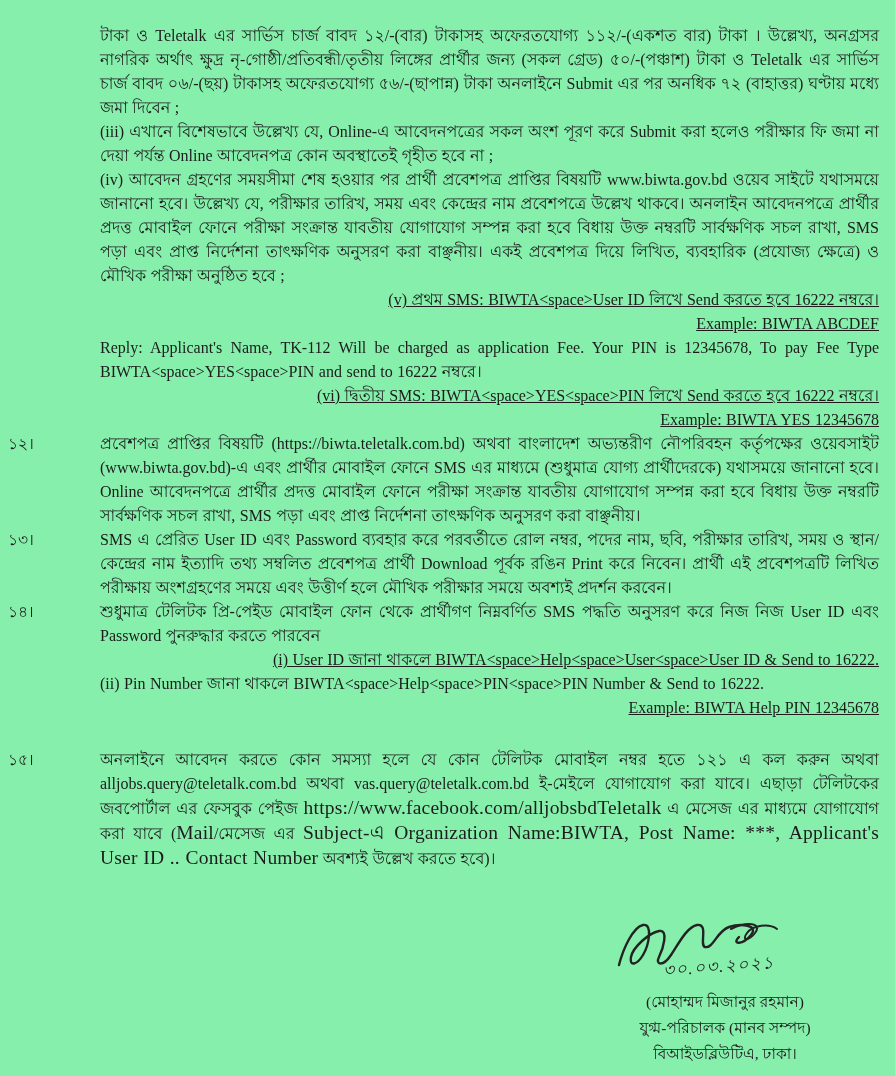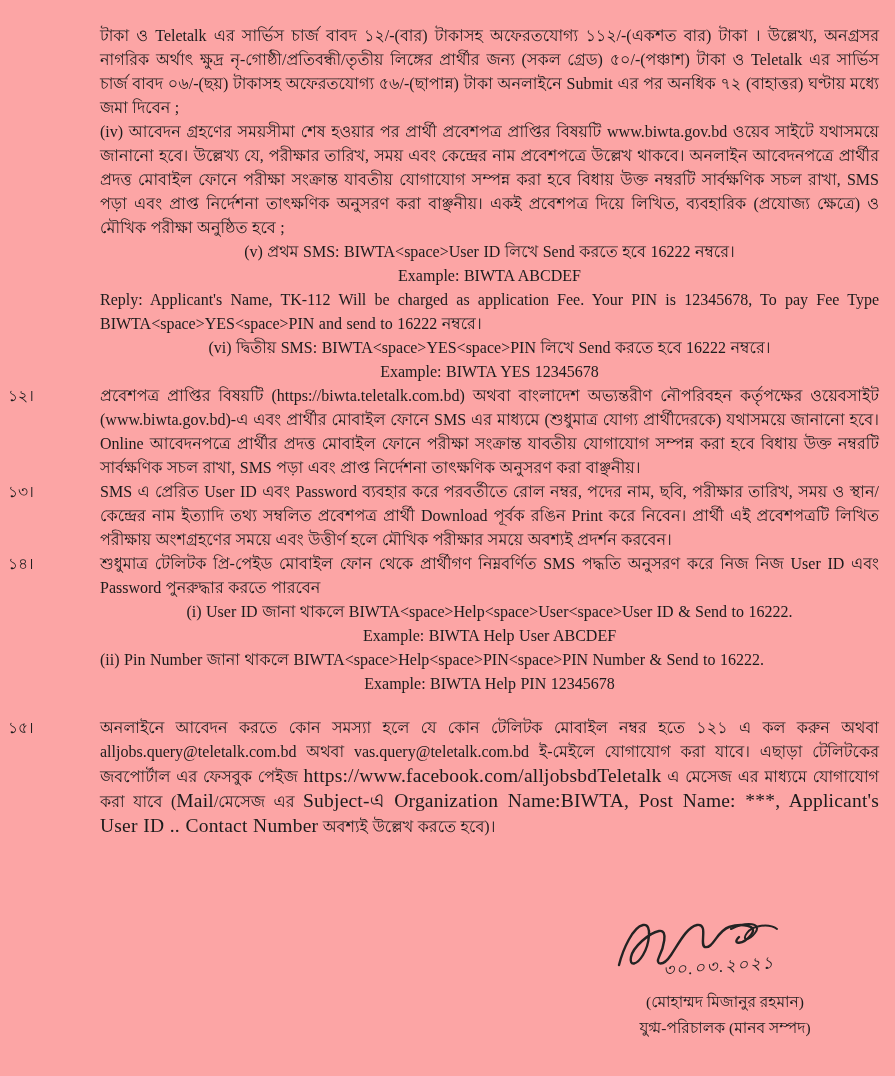--- a/index.html
+++ b/index.html
@@ -6,39 +6,39 @@
   body {
     width:895px; height:1076px;
     background:#ffffff;
     font-family:"Liberation Serif","DejaVu Serif",serif;
     color:#1c1c1c;
     overflow:hidden;
   }
   .page {
     position:relative;
     width:895px; height:1076px;
-    background:#fca5a5;
+    background:#86efac;
     box-sizing:border-box;
     padding:24px 16px 0 8px;
   }
   .doc-body { display:block; }
   .row { display:flex; align-items:flex-start; }
   .num {
     width:92px; flex:0 0 92px;
     font-size:15.5px; line-height:24px;
     color:#1c1c1c;
   }
   .content {
     flex:1;
     font-size:16px; line-height:24px;
     text-align:justify;
     color:#1c1c1c;
     word-spacing:0.5px;
   }
-  .row.line .content { text-align:center; }
+  .row.line .content { text-align:right;text-decoration:underline; }
   .content span.u { text-underline-offset:2px; }
   .content span.big { font-size:19.5px; letter-spacing:0.2px; }
   .sig {
     position:absolute;
     right:30px; top:915px;
     width:280px;
     text-align:center;
   }
   .sig-art { position:relative; height:72px; margin-bottom:2px; }
   .sig-art svg { position:absolute; left:28px; top:0; }
@@ -56,20 +56,24 @@
 </style>
 </head>
 <body>
 
 <div class="page">
 
   <div class="doc-body" id="doc-body">
       <div class="row">
         <div class="num"></div>
         <div class="content"><span>টাকা ও Teletalk এর সার্ভিস চার্জ বাবদ ১২/-(বার) টাকাসহ অফেরতযোগ্য ১১২/-(একশত বার) টাকা । উল্লেখ্য, অনগ্রসর নাগরিক অর্থাৎ ক্ষুদ্র নৃ-গোষ্ঠী/প্রতিবন্ধী/তৃতীয় লিঙ্গের প্রার্থীর জন্য (সকল গ্রেড) ৫০/-(পঞ্চাশ) টাকা ও Teletalk এর সার্ভিস চার্জ বাবদ ০৬/-(ছয়) টাকাসহ অফেরতযোগ্য ৫৬/-(ছাপান্ন) টাকা অনলাইনে Submit এর পর অনধিক ৭২ (বাহাত্তর) ঘণ্টায় মধ্যে জমা দিবেন ;</span></div>
+      </div>
+      <div class="row">
+        <div class="num"></div>
+        <div class="content"><span>(iii)  এখানে বিশেষভাবে উল্লেখ্য যে, Online-এ আবেদনপত্রের সকল অংশ পূরণ করে Submit করা হলেও পরীক্ষার ফি জমা না দেয়া পর্যন্ত Online আবেদনপত্র কোন অবস্থাতেই গৃহীত হবে না ;</span></div>
       </div>
       <div class="row">
         <div class="num"></div>
         <div class="content"><span>(iv) আবেদন গ্রহণের সময়সীমা শেষ হওয়ার পর প্রার্থী প্রবেশপত্র প্রাপ্তির বিষয়টি </span><span class="u">www.biwta.gov.bd</span><span> ওয়েব সাইটে যথাসময়ে জানানো হবে। উল্লেখ্য যে, পরীক্ষার তারিখ, সময় এবং কেন্দ্রের নাম প্রবেশপত্রে উল্লেখ থাকবে। অনলাইন আবেদনপত্রে প্রার্থীর প্রদত্ত মোবাইল ফোনে পরীক্ষা সংক্রান্ত যাবতীয় যোগাযোগ সম্পন্ন করা হবে বিধায় উক্ত নম্বরটি সার্বক্ষণিক সচল রাখা, SMS পড়া এবং প্রাপ্ত নির্দেশনা তাৎক্ষণিক অনুসরণ করা বাঞ্ছনীয়। একই প্রবেশপত্র দিয়ে লিখিত, ব্যবহারিক (প্রযোজ্য ক্ষেত্রে) ও মৌখিক পরীক্ষা অনুষ্ঠিত হবে ;</span></div>
       </div>
       <div class="row line">
         <div class="num"></div>
         <div class="content"><span>(v) প্রথম SMS: BIWTA&lt;space&gt;User ID লিখে Send করতে হবে 16222 নম্বরে।</span></div>
       </div>
       <div class="row line">
@@ -97,43 +101,40 @@
         <div class="content"><span>SMS এ প্রেরিত User ID এবং Password ব্যবহার করে পরবর্তীতে রোল নম্বর, পদের নাম, ছবি, পরীক্ষার তারিখ, সময় ও স্থান/কেন্দ্রের নাম ইত্যাদি তথ্য সম্বলিত প্রবেশপত্র প্রার্থী Download পূর্বক রঙিন Print করে নিবেন। প্রার্থী এই প্রবেশপত্রটি লিখিত পরীক্ষায় অংশগ্রহণের সময়ে এবং উত্তীর্ণ হলে মৌখিক পরীক্ষার সময়ে অবশ্যই প্রদর্শন করবেন।</span></div>
       </div>
       <div class="row">
         <div class="num">১৪।</div>
         <div class="content"><span>শুধুমাত্র টেলিটক প্রি-পেইড মোবাইল ফোন থেকে প্রার্থীগণ নিম্নবর্ণিত SMS পদ্ধতি অনুসরণ করে নিজ নিজ User ID এবং Password পুনরুদ্ধার করতে পারবেন</span></div>
       </div>
       <div class="row line">
         <div class="num"></div>
         <div class="content"><span>(i) User ID জানা থাকলে BIWTA&lt;space&gt;Help&lt;space&gt;User&lt;space&gt;User ID &amp; Send to 16222.</span></div>
       </div>
-      <div class="row line">
-        <div class="num"></div>
-        <div class="content"><span>Example: BIWTA Help User ABCDEF</span></div>
-      </div>
       <div class="row">
         <div class="num"></div>
         <div class="content"><span>(ii) Pin Number জানা থাকলে BIWTA&lt;space&gt;Help&lt;space&gt;PIN&lt;space&gt;PIN Number &amp; Send to 16222.</span></div>
       </div>
       <div class="row line">
         <div class="num"></div>
         <div class="content"><span>Example: BIWTA Help PIN 12345678</span></div>
       </div>
-      <div class="row" style="margin-top: 20px; justify-content: flex-end;">
+      <div class="row" style="margin-top: 28px; justify-content: flex-end;">
         <div class="num">১৫।</div>
         <div class="content"><span>অনলাইনে আবেদন করতে কোন সমস্যা হলে যে কোন টেলিটক মোবাইল নম্বর হতে ১২১ এ কল করুন অথবা </span><span class="u">alljobs.query@teletalk.com.bd</span><span> অথবা </span><span class="u">vas.query@teletalk.com.bd</span><span>  ই-মেইলে যোগাযোগ করা যাবে। এছাড়া টেলিটকের জবপোর্টাল এর ফেসবুক পেইজ </span><span class="big">https://www.facebook.com/alljobsbdTeletalk</span><span> এ মেসেজ এর মাধ্যমে যোগাযোগ করা যাবে (</span><span class="big">Mail</span><span>/মেসেজ এর </span><span class="big">Subject-এ Organization Name:BIWTA, Post Name: ***, Applicant's User ID .. Contact Number</span><span> অবশ্যই উল্লেখ করতে হবে)।</span></div>
       </div>
     </div>
 
   <div class="sig">
     <div class="sig-art">
       <svg width="205" height="70" viewBox="0 0 205 70">
         <path d="M6,50 C10,34 20,12 30,10 C40,8 36,30 30,40 C24,50 16,52 18,42 C20,32 36,18 46,16 C56,14 50,34 46,42 C42,50 50,52 58,40 C66,28 74,12 84,10 C96,8 86,30 92,32 C100,34 104,16 116,12 C128,8 146,10 138,20 C130,30 118,30 126,22" fill="none" stroke="#232323" stroke-width="2.4" stroke-linecap="round"></path>
         <path d="M118,14 C134,6 150,8 142,18 C136,26 128,26 134,18 C140,10 156,8 164,14" fill="none" stroke="#232323" stroke-width="2" stroke-linecap="round"></path>
       </svg>
       <span class="sig-date">৩০.০৩.২০২১</span>
     </div>
     <div class="sig-name">(মোহাম্মদ মিজানুর রহমান)</div>
     <div class="sig-title">যুগ্ম-পরিচালক (মানব সম্পদ)</div>
+    <div class="sig-org">বিআইডব্লিউটিএ, ঢাকা।</div>
   </div>
 
 </div>
 
 </body></html>

